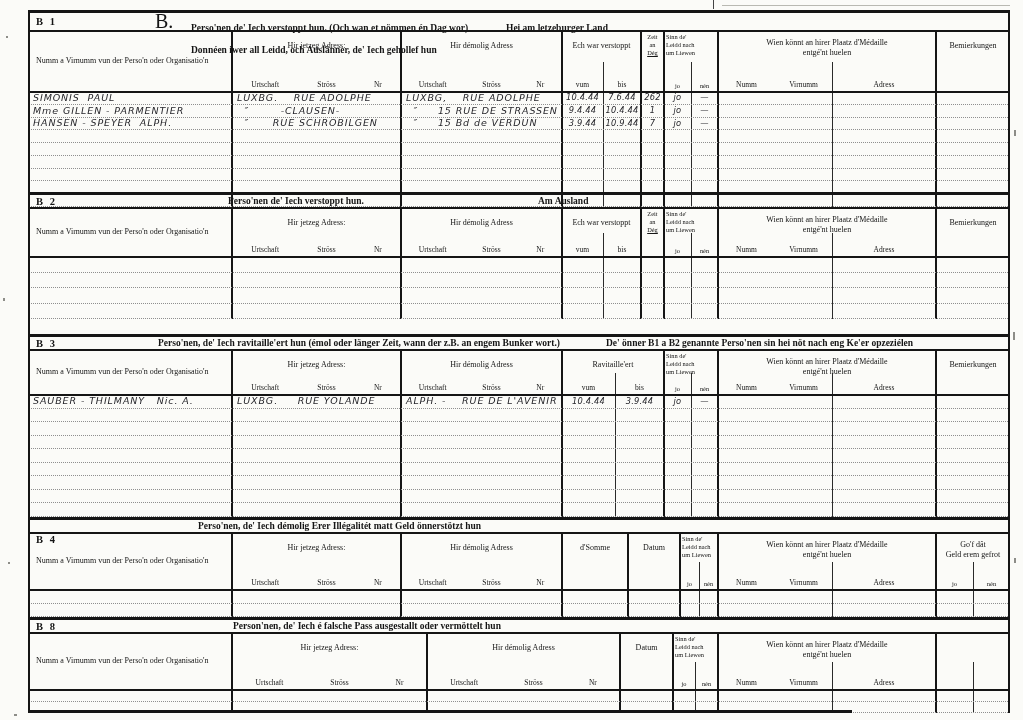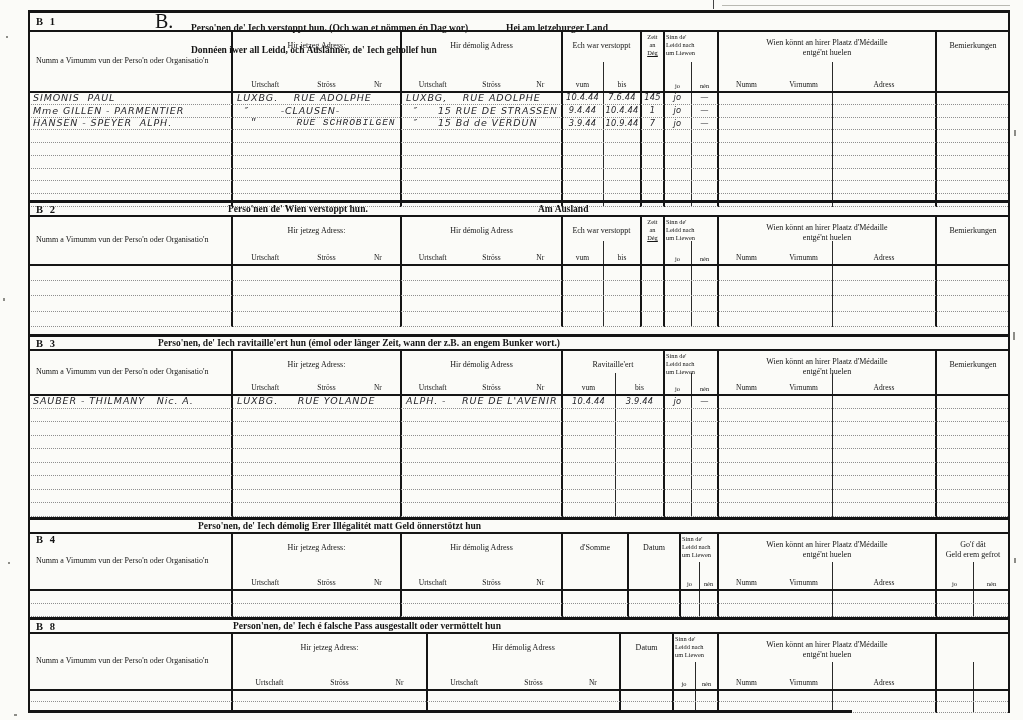--- a/index.html
+++ b/index.html
@@ -133,56 +133,56 @@
         </div>
       </div>
       <div class="vline" style="left: 907px; top: 20px; height: 177.02px;"></div>
       <div class="hline" style="top: 81px; height: 2px;"></div>
       <div class="brow" style="top: 82px; height: 12.78px;">
         <div class="hw" style="left: 0px; width: 204px;">SIMONIS  PAUL</div>
         <div class="hw" style="left: 204px; width: 169px;">LUXBG.    RUE ADOLPHE</div>
         <div class="hw" style="left: 373px; width: 161px;">LUXBG,    RUE ADOLPHE</div>
         <div class="hw center" style="left: 534px; width: 41px;">10.4.44</div>
         <div class="hw center" style="left: 575px; width: 38px;">7.6.44</div>
-        <div class="hw center" style="left: 613px; width: 23px;">145</div>
+        <div class="hw center" style="left: 613px; width: 23px;">262</div>
         <div class="hw center" style="left: 636px; width: 27px;">jo</div>
         <div class="hw center" style="left: 663px; width: 27px;">—</div>
       </div>
       <div class="brow" style="top: 94.78px; height: 12.78px;">
         <div class="hw" style="left: 0px; width: 204px;">Mme GILLEN - PARMENTIER</div>
         <div class="hw" style="left: 204px; width: 169px;">  ″        -CLAUSEN-</div>
         <div class="hw" style="left: 373px; width: 161px;">  ″     15 RUE DE STRASSEN</div>
         <div class="hw center" style="left: 534px; width: 41px;">9.4.44</div>
         <div class="hw center" style="left: 575px; width: 38px;">10.4.44</div>
         <div class="hw center" style="left: 613px; width: 23px;">1</div>
         <div class="hw center" style="left: 636px; width: 27px;">jo</div>
         <div class="hw center" style="left: 663px; width: 27px;">—</div>
       </div>
       <div class="brow" style="top: 107.56px; height: 12.78px;">
         <div class="hw" style="left: 0px; width: 204px;">HANSEN - SPEYER  ALPH.</div>
-        <div class="hw" style="left: 204px; width: 169px; font-family: Liberation Mono, monospace;">  ″      RUE SCHROBILGEN</div>
+        <div class="hw" style="left: 204px; width: 169px;">  ″      RUE SCHROBILGEN</div>
         <div class="hw" style="left: 373px; width: 161px;">  ″     15 Bd de VERDUN</div>
         <div class="hw center" style="left: 534px; width: 41px;">3.9.44</div>
         <div class="hw center" style="left: 575px; width: 38px;">10.9.44</div>
         <div class="hw center" style="left: 613px; width: 23px;">7</div>
         <div class="hw center" style="left: 636px; width: 27px;">jo</div>
         <div class="hw center" style="left: 663px; width: 27px;">—</div>
       </div>
       <div class="brow" style="top: 120.34px; height: 12.78px;"></div>
       <div class="brow" style="top: 133.12px; height: 12.78px;"></div>
       <div class="brow" style="top: 145.9px; height: 12.78px;"></div>
       <div class="brow" style="top: 158.68px; height: 12.78px;"></div>
       <div class="brow" style="top: 171.46px; height: 12.78px;"></div>
       <div class="brow" style="top: 184.24px; height: 12.78px;"></div>
     </div>
-    <div class="section" style="top: 190px; width: 982px; height: 127px; border-radius: 7px;">
+    <div class="section" style="top: 182px; width: 982px; height: 127px; border-radius: 7px;">
       <div class="hline" style="top: 0px; height: 2.5px;"></div>
       <div class="titlebar" style="top: 2px; height: 15px;">
         <div class="tseg seclabel" style="left: 8px; top: 2px;">B 2</div>
-        <div class="tseg sectitle" style="left: 200px; top: 2px;">Perso'nen de' Wien verstoppt hun.</div>
+        <div class="tseg sectitle" style="left: 200px; top: 2px;">Perso'nen de' Iech verstoppt hun.</div>
         <div class="tseg sectitle" style="left: 510px; top: 2px;">Am Ausland</div>
       </div>
       <div class="hline" style="top: 15px; height: 2px;"></div>
       <div class="hcell" style="left: 0px; top: 15px; width: 204px; height: 50px;">
         <div class="htitle mid">
           <div>Numm a Virnumm vun der Perso'n oder Organisatio'n</div>
         </div>
       </div>
       <div class="hcell" style="left: 204px; top: 15px; width: 169px; height: 50px;">
         <div class="htitle">
@@ -261,20 +261,21 @@
       <div class="brow" style="top: 65px; height: 15.5px;"></div>
       <div class="brow" style="top: 80.5px; height: 15.5px;"></div>
       <div class="brow" style="top: 96px; height: 15.5px;"></div>
       <div class="brow" style="top: 111.5px; height: 15.5px;"></div>
     </div>
     <div class="section" style="top: 324.02px; width: 982px; height: 183.04px;">
       <div class="hline" style="top: 0px; height: 2.5px;"></div>
       <div class="titlebar" style="top: 2px; height: 15px;">
         <div class="tseg seclabel" style="left: 8px; top: 2px;">B 3</div>
         <div class="tseg sectitle" style="left: 130px; top: 2px;">Perso'nen, de' Iech ravitaille'ert hun (émol oder länger Zeit, wann der z.B. an engem Bunker wort.)</div>
+        <div class="tseg sectitle" style="left: 578px; top: 2px;">De' önner B1 a B2 genannte Perso'nen sin hei nöt nach eng Ke'er opzeziélen</div>
       </div>
       <div class="hline" style="top: 15px; height: 2px;"></div>
       <div class="hcell" style="left: 0px; top: 15px; width: 204px; height: 46px;">
         <div class="htitle mid">
           <div>Numm a Virnumm vun der Perso'n oder Organisatio'n</div>
         </div>
       </div>
       <div class="hcell" style="left: 204px; top: 15px; width: 169px; height: 46px;">
         <div class="htitle">
           <div>Hir jetzeg Adress:</div>

